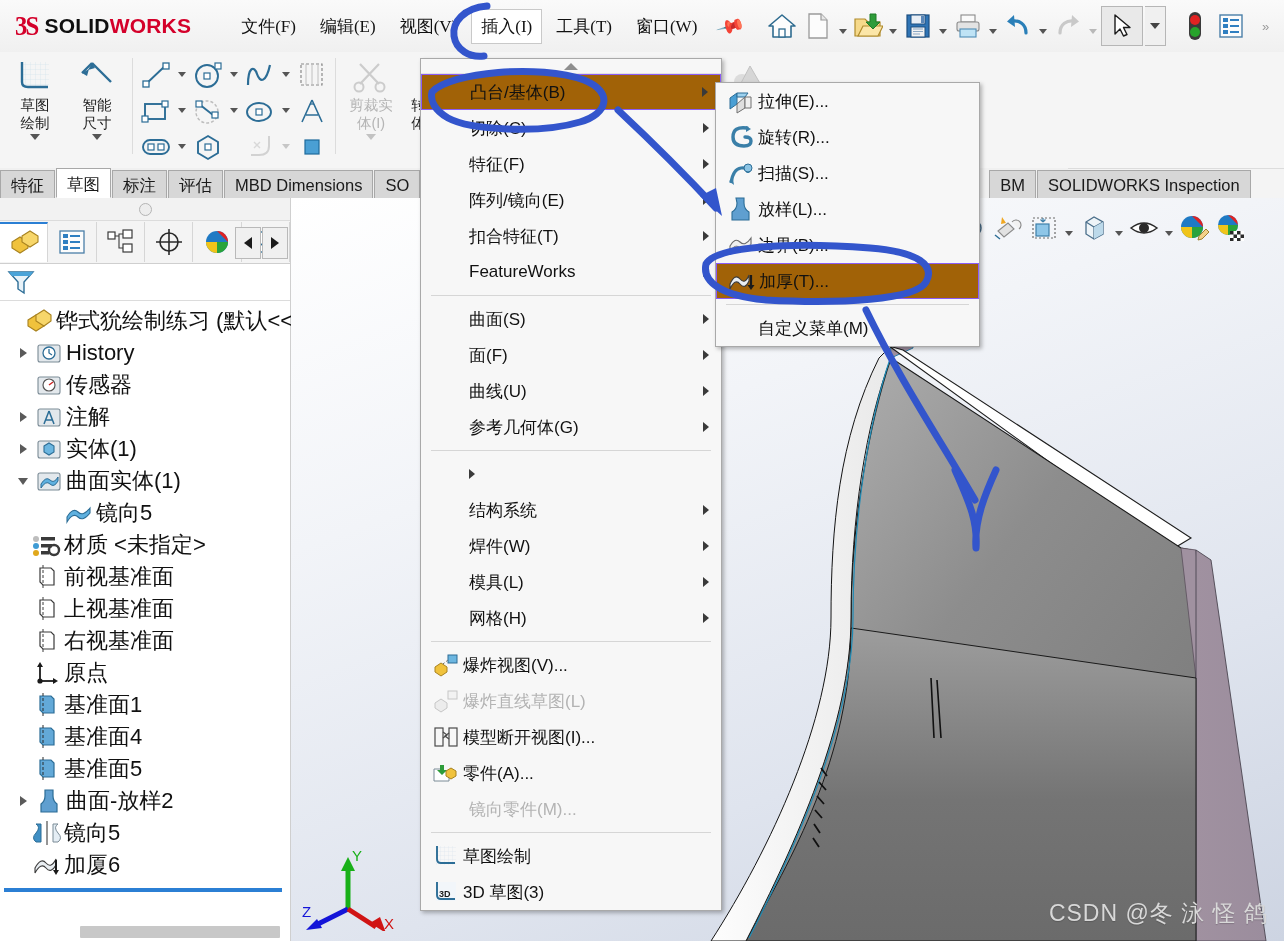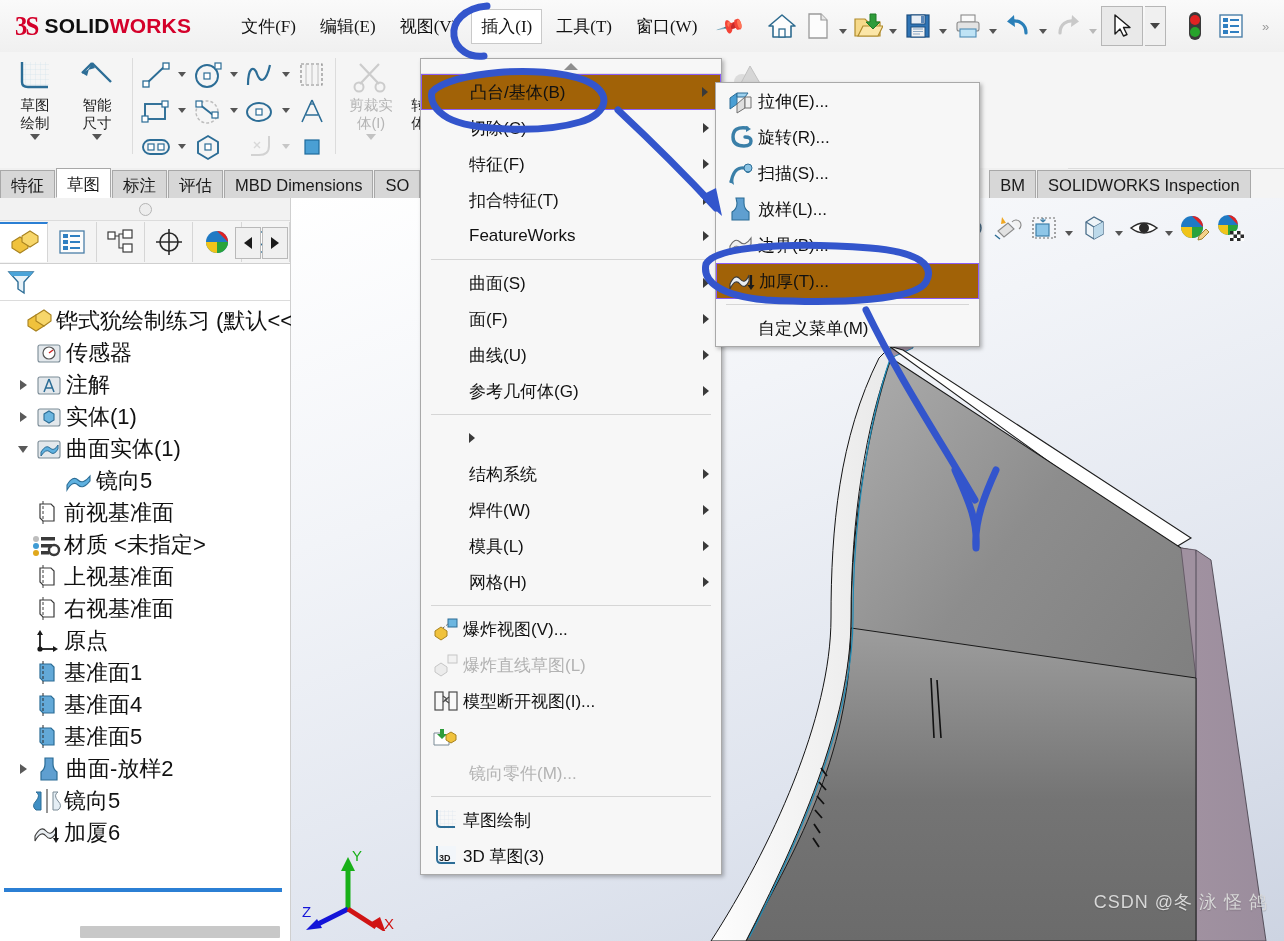--- a/index.html
+++ b/index.html
@@ -162,21 +162,21 @@
   }
 
   
   .viewport{
     position:absolute;left:291px;top:198px;width:993px;height:743px;
     background:linear-gradient(160deg,#ffffff 0%,#f2f4f8 32%,#dfe4ee 70%,#cdd4e2 100%);
     overflow:hidden;
   }
   .triad{position:absolute;left:9px;bottom:6px;}
   .watermark{
-    position:absolute;right:16px;bottom:27px;font-size:18px;color:#d8d8d8;
+    position:absolute;right:16px;bottom:12px;font-size:23px;color:#d8d8d8;
     letter-spacing:1px;white-space:nowrap;text-shadow:0 1px 1px rgba(0,0,0,.18);
   }
 
   
   .menu{
     position:absolute;background:#f7f7f7;border:1px solid #a9a9a9;
     box-shadow:2px 2px 4px rgba(0,0,0,.28);z-index:20;
   }
   .menu.main{left:420px;top:58px;width:300px;}
   .menu.sub{left:715px;top:82px;width:263px;}
@@ -721,20 +721,33 @@
         <div class="texp"></div>
         <div class="ticon">
           <svg width="26" height="24" viewBox="0 0 26 24">
               <path d="M2 11 l8 -5 8 5 v6 l-8 5 -8 -5 z" fill="#f0c23c" stroke="#a8821f" stroke-width="1.1"></path>
               <path d="M10 6 l8 -5 7 5 v6 l-7 5 -8 -5 z" fill="#f7d66a" stroke="#a8821f" stroke-width="1.1"></path>
             </svg>
         </div>
         <div class="tlabel">铧式狁绘制练习&nbsp;(默认&lt;&lt;默认&gt;</div>
       </div>
 
+      <div class="tnode" style="padding-left:10px">
+        <div class="texp">
+            <i></i>
+          </div>
+        <div class="ticon">
+          <svg width="26" height="24" viewBox="0 0 26 24">
+              <rect x="2" y="4" width="22" height="17" rx="2" fill="#e3e8ec" stroke="#7b8b96" stroke-width="1.1"></rect>
+              <circle cx="13" cy="12" r="6" fill="#fff" stroke="#2c6d96" stroke-width="1.3"></circle>
+              <path d="M13 8 v4 l3 2" stroke="#2c6d96" stroke-width="1.3" fill="none"></path>
+            </svg>
+        </div>
+        <div class="tlabel">History</div>
+      </div>
 
       <div class="tnode" style="padding-left:10px">
         <div class="texp"></div>
         <div class="ticon">
           <svg width="26" height="24" viewBox="0 0 26 24">
               <rect x="2" y="4" width="22" height="17" rx="2" fill="#e3e8ec" stroke="#7b8b96" stroke-width="1.1"></rect>
               <circle cx="13" cy="12" r="6" fill="#fff" stroke="#555" stroke-width="1.2"></circle>
               <path d="M13 12 l4 -3" stroke="#c22" stroke-width="1.4"></path>
             </svg>
         </div>
@@ -780,45 +793,45 @@
         <div class="tlabel">曲面实体(1)</div>
       </div>
 
       <div class="tnode" style="padding-left:62px">
         <div class="ticon">
           <svg width="30" height="24" viewBox="0 0 30 24">
               <path d="M3 16 q6 -10 11 -5 q5 5 12 -4 v5 q-7 9 -12 4 q-5 -5 -11 5 z" fill="#5fb1e0" stroke="#2c6d96" stroke-width="1.1"></path>
             </svg>
         </div>
         <div class="tlabel">镜向5</div>
-      </div>
-
-      <div class="tnode" style="padding-left:30px">
-        <div class="ticon">
-          <svg width="30" height="26" viewBox="0 0 30 26">
-              <path d="M8 4 h11 l3 3 v14 h-11 l-3 -3 z" fill="#fff" stroke="#3a3a3a" stroke-width="1.2"></path>
-              <path d="M11 1 v24" stroke="#3a3a3a" stroke-width="1" stroke-dasharray="3 2"></path>
-            </svg>
-        </div>
-        <div class="tlabel">前视基准面</div>
       </div>
 
       <div class="tnode" style="padding-left:30px">
         <div class="ticon">
           <svg width="30" height="24" viewBox="0 0 30 24">
               <circle cx="4" cy="6" r="3" fill="#bdbdbd"></circle>
               <rect x="9" y="4" width="14" height="3.5" fill="#3a3a3a"></rect>
               <circle cx="4" cy="13" r="3" fill="#3f9bd4"></circle>
               <rect x="9" y="11" width="11" height="3.5" fill="#3a3a3a"></rect>
               <circle cx="4" cy="20" r="3" fill="#e0a81c"></circle>
               <rect x="9" y="18" width="8" height="3.5" fill="#3a3a3a"></rect>
               <circle cx="22" cy="17" r="5" fill="none" stroke="#3a3a3a" stroke-width="2.4"></circle>
             </svg>
         </div>
         <div class="tlabel">材质 &lt;未指定&gt;</div>
+      </div>
+
+      <div class="tnode" style="padding-left:30px">
+        <div class="ticon">
+          <svg width="30" height="26" viewBox="0 0 30 26">
+              <path d="M8 4 h11 l3 3 v14 h-11 l-3 -3 z" fill="#fff" stroke="#3a3a3a" stroke-width="1.2"></path>
+              <path d="M11 1 v24" stroke="#3a3a3a" stroke-width="1" stroke-dasharray="3 2"></path>
+            </svg>
+        </div>
+        <div class="tlabel">前视基准面</div>
       </div>
 
       <div class="tnode" style="padding-left:30px">
         <div class="ticon">
           <svg width="30" height="26" viewBox="0 0 30 26">
               <path d="M8 4 h11 l3 3 v14 h-11 l-3 -3 z" fill="#fff" stroke="#3a3a3a" stroke-width="1.2"></path>
               <path d="M11 1 v24" stroke="#3a3a3a" stroke-width="1" stroke-dasharray="3 2"></path>
             </svg>
         </div>
         <div class="tlabel">上视基准面</div>
@@ -987,20 +1000,24 @@
     </div>
     <div class="mitem">
       <div class="mtxt">切除(C)</div>
       <div class="marrow"></div>
     </div>
     <div class="mitem">
       <div class="mtxt">特征(F)</div>
       <div class="marrow"></div>
     </div>
     <div class="mitem">
+      <div class="mtxt">阵列/镜向(E)</div>
+      <div class="marrow"></div>
+    </div>
+    <div class="mitem">
       <div class="mtxt">扣合特征(T)</div>
       <div class="marrow"></div>
     </div>
     <div class="mitem">
       <div class="mtxt">FeatureWorks</div>
       <div class="marrow"></div>
     </div>
 
     <div class="msep"></div>
 
@@ -1075,20 +1092,21 @@
       <div class="mtxt">模型断开视图(I)...</div>
     </div>
     <div class="mitem withico">
       <div class="mico">
         <svg width="26" height="24" viewBox="0 0 26 24">
             <path d="M1 8 h7 l2 2 h6 v10 H1 Z" fill="#fff" stroke="#7b8b96" stroke-width="1"></path>
             <path d="M7 4 v5 h-3 l5 5 5 -5 h-3 V4 z" fill="#2e9c3a"></path>
             <path d="M13 10 l5 -3 5 3 v5 l-5 3 -5 -3 z" fill="#f0c23c" stroke="#a8821f" stroke-width="1"></path>
           </svg>
       </div>
+      <div class="mtxt">零件(A)...</div>
     </div>
     <div class="mitem dis">
       <div class="mtxt">镜向零件(M)...</div>
     </div>
 
     <div class="msep"></div>
 
     <div class="mitem withico">
       <div class="mico">
         <svg width="26" height="24" viewBox="0 0 26 24">

